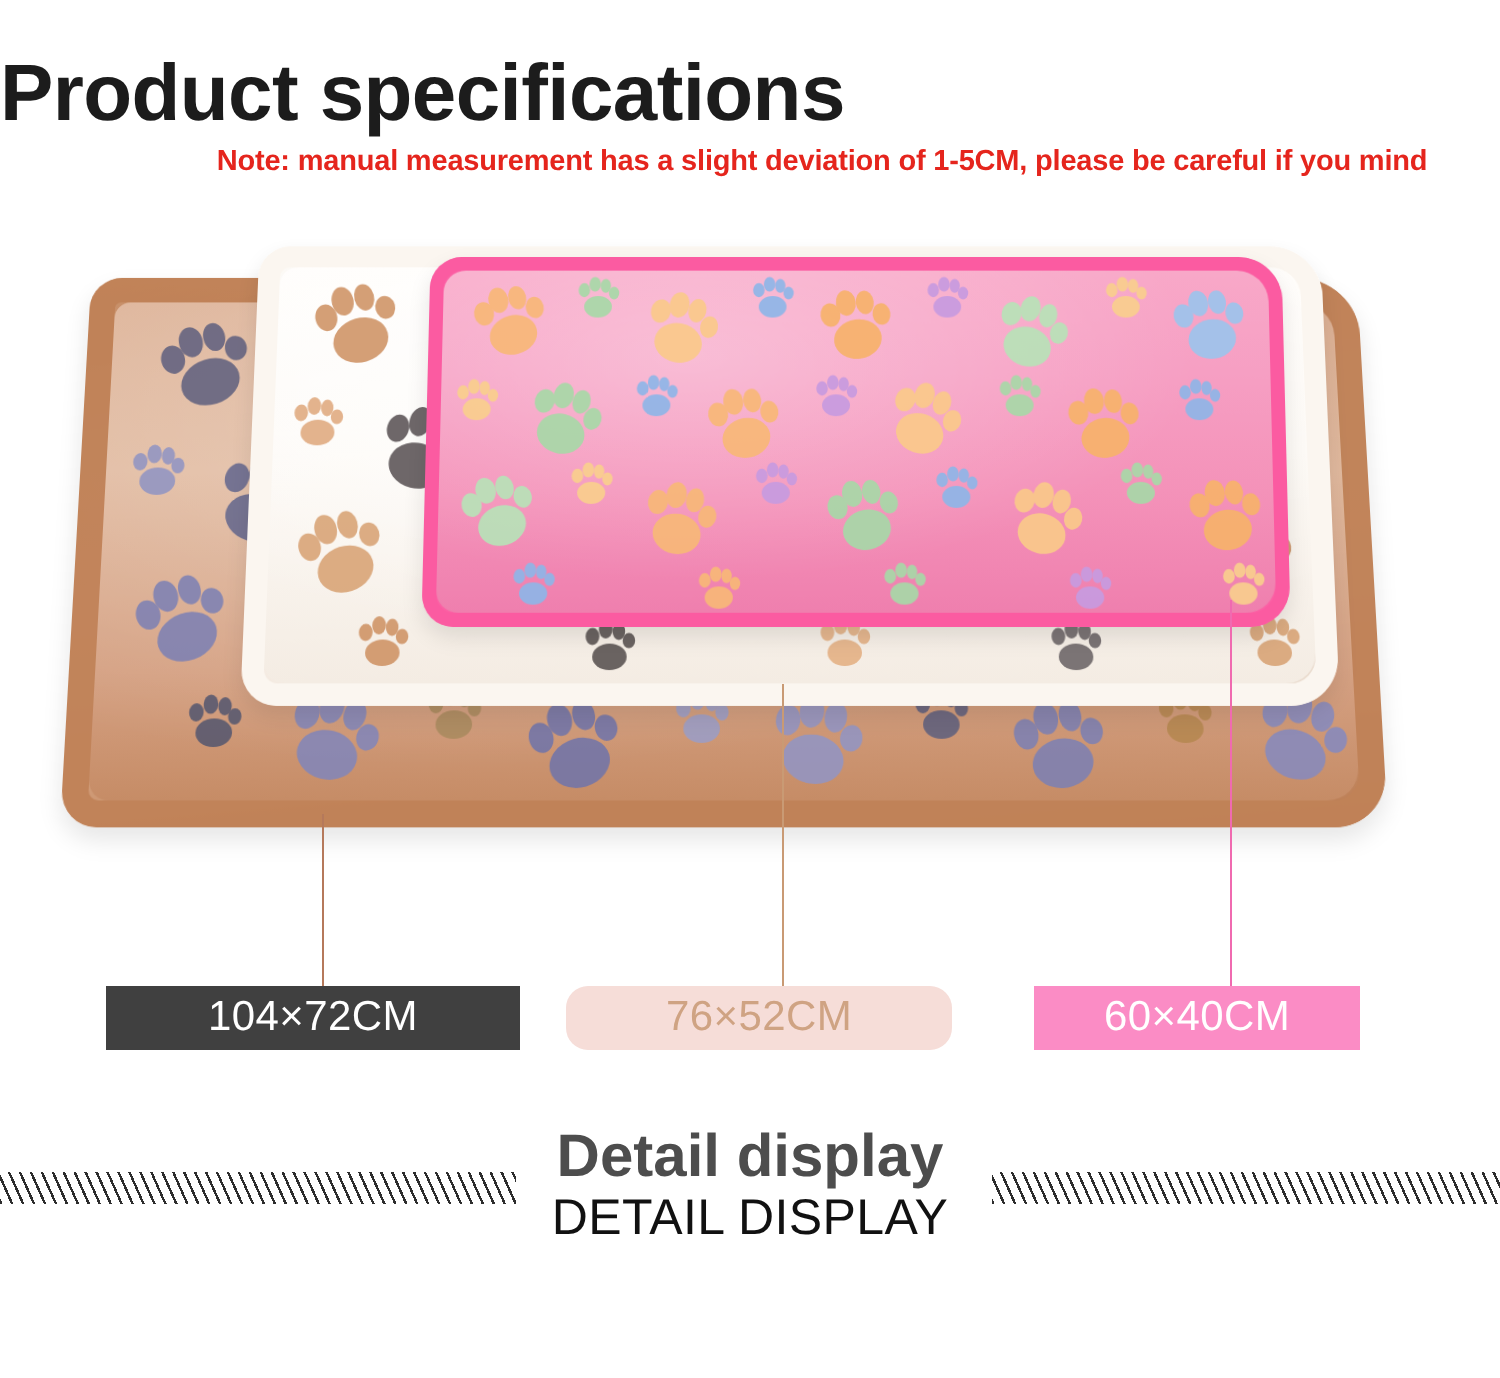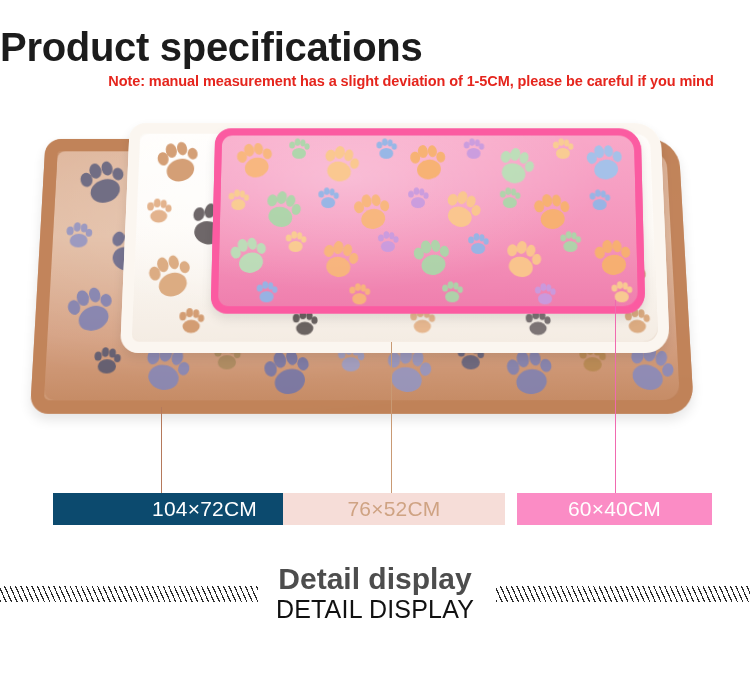--- a/index.html
+++ b/index.html
@@ -401,21 +401,21 @@
       </svg>
     </div>
     <div class="border-band"></div>
   </div>
 </div>
 
 <div class="connector" id="conn-0" style="left: 161px; top: 407px; height: 86px; background: rgb(181, 121, 91);"></div>
 <div class="connector" id="conn-1" style="left: 391px; top: 342px; height: 151px; background: rgb(201, 154, 116);"></div>
 <div class="connector" id="conn-2" style="left: 615px; top: 300px; height: 193px; background: rgb(240, 106, 176);"></div>
 
-<div class="size-box" id="size-0" style="left: 53px; width: 207px; top: 493px; background: #0c4a6e; color: rgb(255, 255, 255); padding-left: 48px;">104×72CM</div>
-<div class="size-box" id="size-1" style="left: 283px; width: 222px; top: 493px; background: rgb(246, 221, 216); color: rgb(207, 163, 131);">76×52CM</div>
-<div class="size-box" id="size-2" style="left: 517px; width: 195px; top: 493px; background: rgb(251, 140, 197); color: rgb(255, 255, 255);">60×40CM</div>
+<div class="size-box" id="size-0" style="left: 53px; width: 207px; top: 493px; background: #404040; color: rgb(255, 255, 255);">104×72CM</div>
+<div class="size-box" id="size-1" style="left: 283px; width: 193px; top: 493px; background: rgb(246, 221, 216); color: rgb(207, 163, 131); border-radius: 11px;">76×52CM</div>
+<div class="size-box" id="size-2" style="left: 517px; width: 163px; top: 493px; background: rgb(251, 140, 197); color: rgb(255, 255, 255);">60×40CM</div>
 
 <div class="hatch hatch-left"></div>
 <div class="hatch hatch-right"></div>
 
 <div class="detail-title" style="color: rgb(77, 77, 77);">Detail display</div>
 <div class="detail-sub" style="color: rgb(17, 17, 17);">DETAIL DISPLAY</div>
 
 </body></html>

